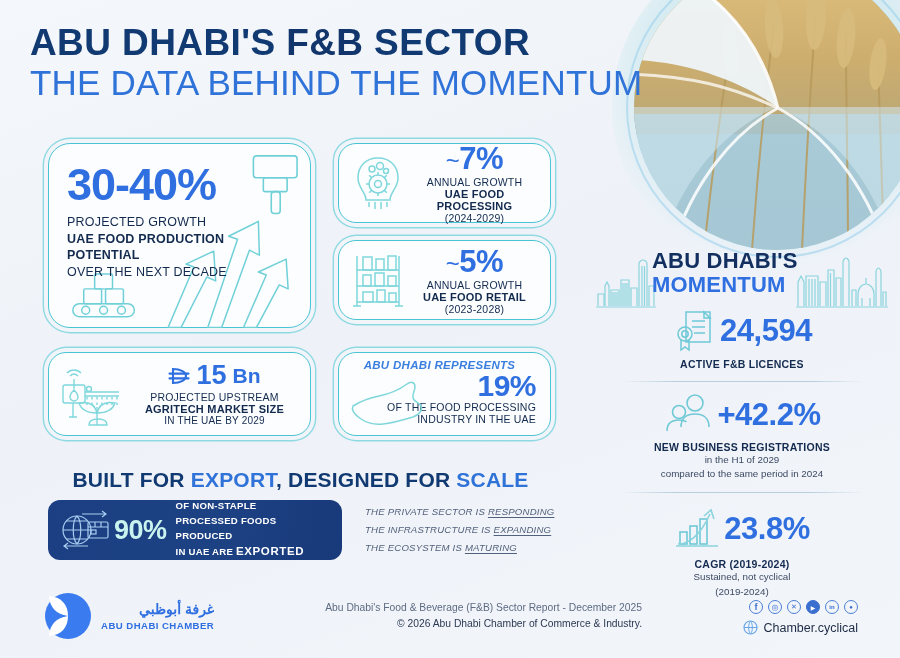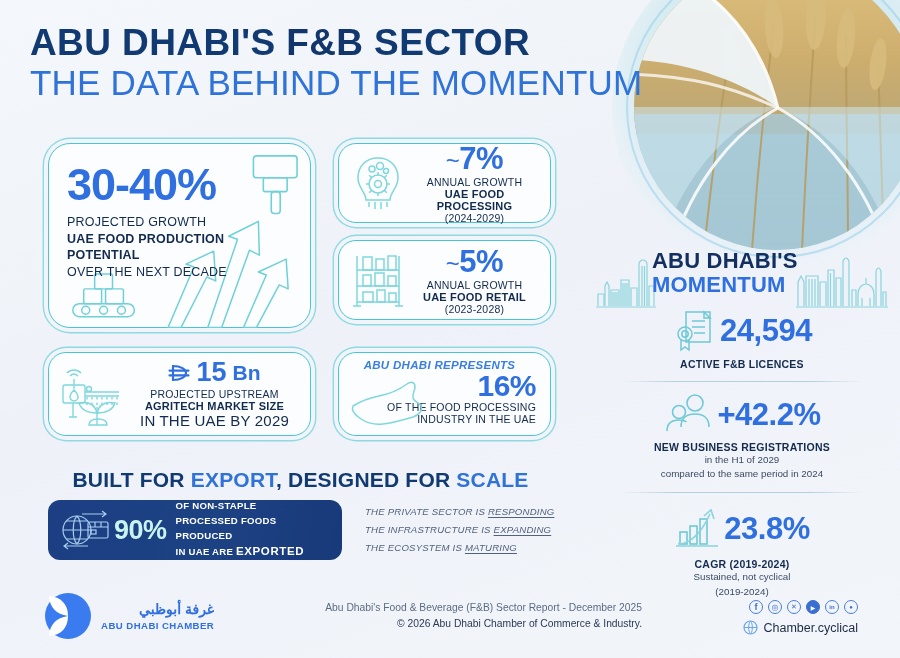--- a/index.html
+++ b/index.html
@@ -73,21 +73,21 @@
 
   
   #card-agritech { left: 48px; top: 352px; width: 263px; height: 84px; }
   #card-agritech .inner { display: flex; align-items: center; height: 100%; padding: 0 10px 0 6px; }
   #card-agritech .icon-box { width: 74px; flex: 0 0 74px; display: flex; align-items: center; justify-content: center; }
   #card-agritech .txt { flex: 1; text-align: center; }
   #card-agritech .big-num { font-size: 27px; display: flex; align-items: center; justify-content: center; gap: 6px; }
   #card-agritech .bn { font-size: 21px; }
   #card-agritech .r1 { font-size: 10.5px; margin-top: 2px; }
   #card-agritech .r2 { font-size: 11px; font-weight: 700; }
-  #card-agritech .r3 { font-size: 15px; }
+  #card-agritech .r3 { font-size: 10px; }
 
   
   #card-share { left: 338px; top: 352px; width: 213px; height: 84px; }
   #card-share .inner { position: relative; height: 100%; padding: 6px 10px 0 0; }
   #card-share .capline { text-align: center; font-size: 11.5px; font-style: italic; font-weight: 600; color: #3a7fe0; letter-spacing: .3px; }
   #card-share .map { position: absolute; left: 10px; top: 26px; }
   #card-share .rt { text-align: right; padding-right: 4px; }
   #card-share .big-num { font-size: 30px; letter-spacing: -.5px; }
   #card-share .r1 { font-size: 10.5px; }
   #card-share .r2 { font-size: 10.5px; }
@@ -337,21 +337,21 @@
     </div>
   </div>
 
   <div class="card" id="card-share">
     <div class="inner">
       <div class="capline">ABU DHABI REPRESENTS</div>
       <svg class="map" width="84" height="50" viewBox="0 0 84 50">
         <path d="M4 27 C 12 22 20 19 30 17 C 40 15 50 11 58 5 C 62 2 66 3 66 8 C 66 12 63 15 64 19 C 65 23 70 23 72 27 C 74 31 70 36 64 38 C 54 41 44 44 34 45 C 26 46 18 44 12 40 C 6 36 2 31 4 27 Z" fill="none" stroke="#7fd7dc" stroke-width="1.5" stroke-linejoin="round"></path>
       </svg>
       <div class="rt">
-        <div class="big-num">16%</div>
+        <div class="big-num">19%</div>
         <div class="lbl reg r1">OF THE FOOD PROCESSING</div>
         <div class="lbl reg r2">INDUSTRY IN THE UAE</div>
       </div>
     </div>
   </div>
 
   <div id="export-title">
     <span>BUILT FOR </span><span class="hl">EXPORT</span><span>, DESIGNED FOR </span><span class="hl">SCALE</span>
   </div>
 

